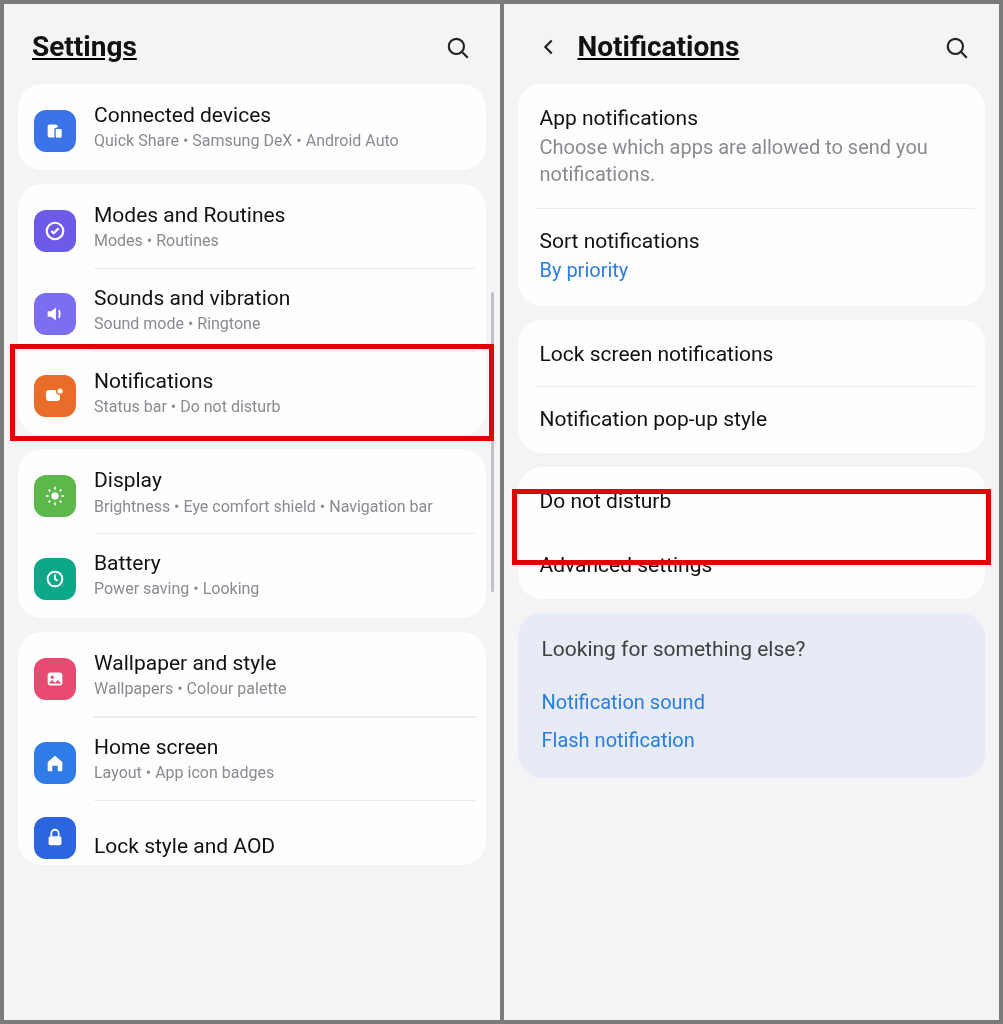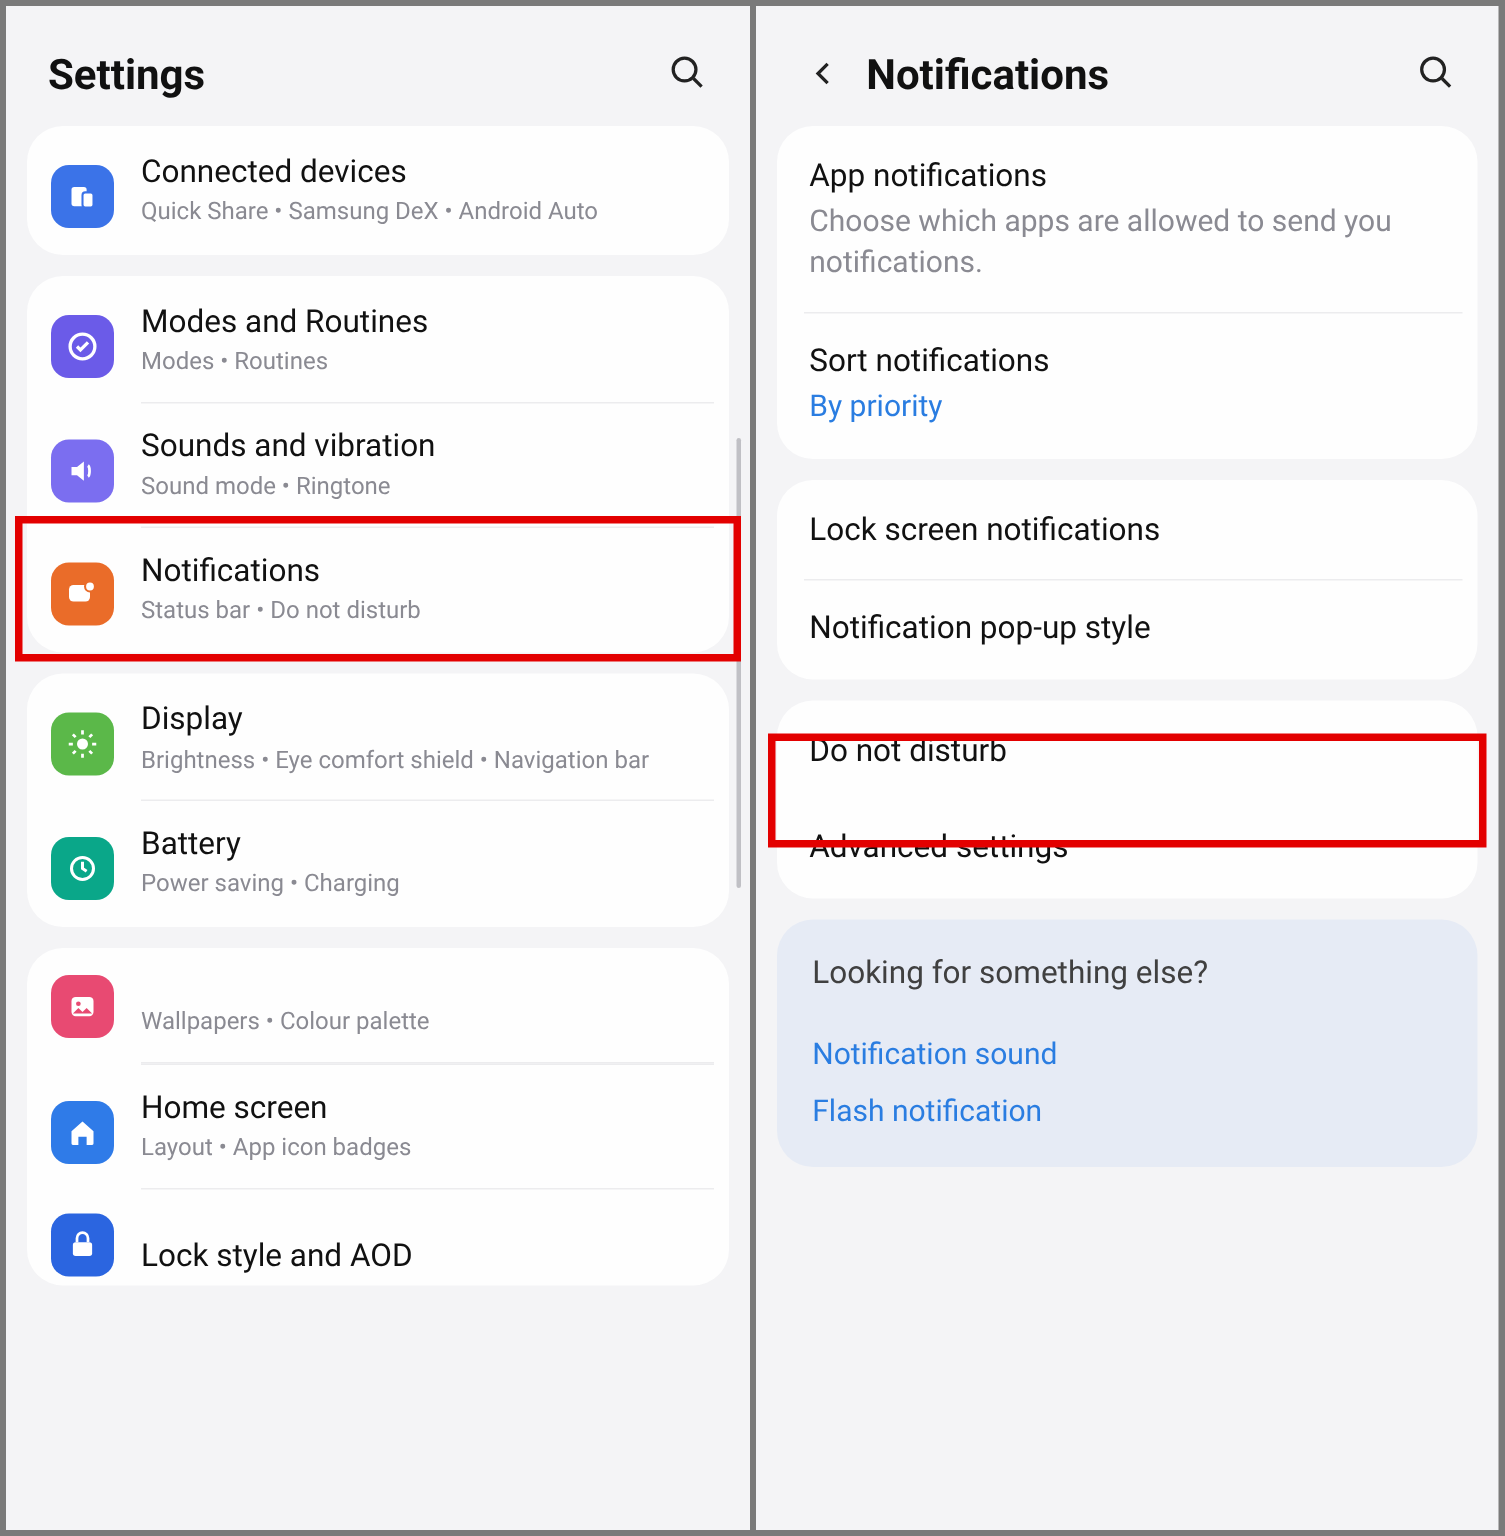--- a/index.html
+++ b/index.html
@@ -25,23 +25,24 @@
     right: 6px;
     top: 208px;
     height: 300px;
     width: 3px;
     background: #c0c0c5;
     border-radius: 2px;
   }
   
   .hdr {
     display: flex;
-    align-items: flex-end;
+    align-items: flex-start;
     padding: 26px 24px 18px 28px;
     gap: 12px;
+    text-decoration: underline;
   }
   .hdr-back {
     width: 34px; height: 34px;
     display: flex; align-items: center; justify-content: center;
     cursor: pointer;
   }
   .hdr-title {
     font-size: 28px;
     font-weight: 700;
     color: #111;
@@ -229,35 +230,36 @@
       <div class="divider"></div>
       <div class="row">
         <div class="row-icon ic-teal">
           <svg width="22" height="22" viewBox="0 0 24 24" fill="none" stroke="#fff" stroke-width="2.2">
               <circle cx="12" cy="12" r="8"></circle>
               <path d="M12 7v5l3 2"></path>
             </svg>
         </div>
         <div class="row-body">
           <div class="row-title">Battery</div>
-          <div class="row-sub">Power saving  •  Charging</div>
+          <div class="row-sub">Power saving  •  Looking</div>
         </div>
       </div>
     </div>
 
     <div class="card">
       <div class="row">
         <div class="row-icon ic-pink">
           <svg width="22" height="22" viewBox="0 0 24 24" fill="#fff">
               <rect x="4" y="5" width="16" height="14" rx="3"></rect>
               <circle cx="9" cy="10" r="1.7" fill="#e84a72"></circle>
               <path d="M5 17l4-4 3 3 3-3 4 4" fill="#e84a72"></path>
             </svg>
         </div>
         <div class="row-body">
+          <div class="row-title">Wallpaper and style</div>
           <div class="row-sub">Wallpapers  •  Colour palette</div>
         </div>
       </div>
       <div class="divider"></div>
       <div class="divider"></div>
       <div class="row">
         <div class="row-icon ic-blue2">
           <svg width="22" height="22" viewBox="0 0 24 24" fill="#fff">
               <path d="M4 11l8-7 8 7v9a1 1 0 01-1 1h-4v-6h-6v6H5a1 1 0 01-1-1v-9z"></path>
             </svg>

